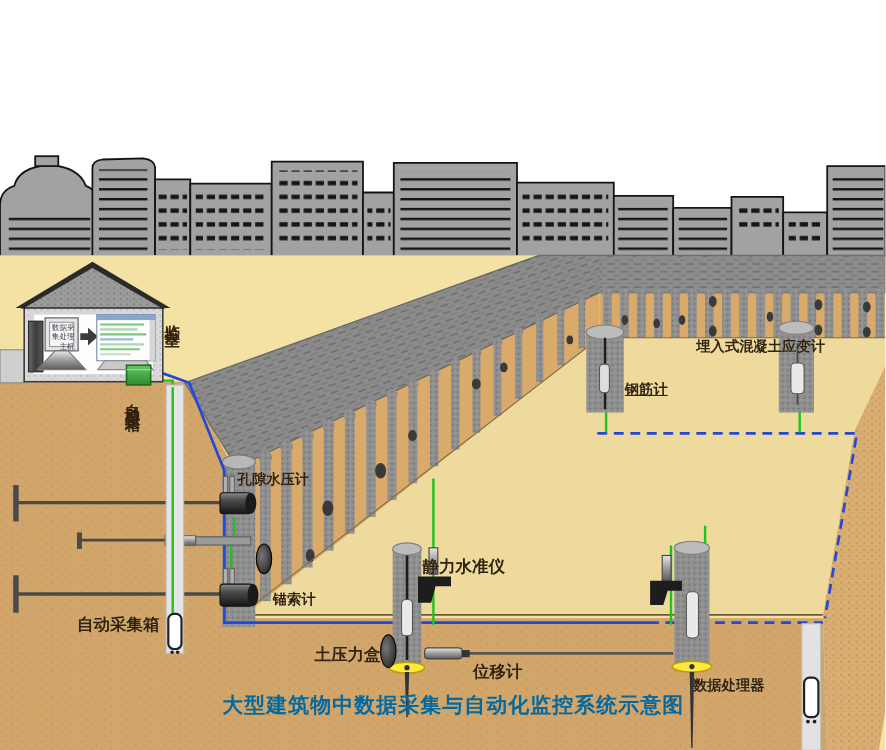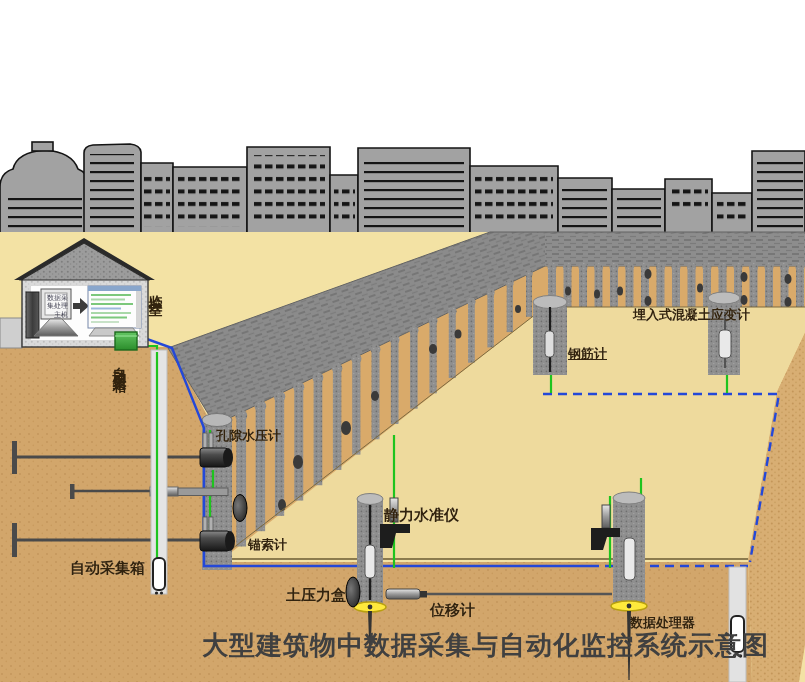--- a/index.html
+++ b/index.html
@@ -6,22 +6,22 @@
   .stage{position:relative;width:805px;height:682px;overflow:hidden;background:#fff;
          font-family:"DejaVu Sans","Liberation Sans",sans-serif;}
   .stage svg{position:absolute;left:0;top:0;}
   .lbl{position:absolute;color:#32230e;font-size:15px;font-weight:600;white-space:nowrap;
        text-shadow:0 0 1px rgba(255,255,255,.25);}
   .lbl.small{font-size:13px;}
   .vlbl{position:absolute;color:#32230e;font-size:14px;font-weight:600;
         writing-mode:vertical-rl;text-orientation:upright;letter-spacing:3px;}
   #watermark{position:absolute;left:126px;top:300px;font-size:47px;letter-spacing:2px;
              color:#8c8c8c;opacity:.55;white-space:nowrap;font-weight:700;z-index:30;}
-  #diagram-title{position:absolute;left:202px;top:628px;font-size:26px;font-weight:bold;
-                 color:#404040;letter-spacing:1px;white-space:nowrap;z-index:20;}
+  #diagram-title{position:absolute;left:202px;top:628px;font-size:19px;font-weight:bold;
+                 color:#0369a1;letter-spacing:1px;white-space:nowrap;z-index:20;}
   #monitor-caption{position:absolute;left:46px;top:294px;width:22px;font-size:7px;
                    line-height:1.2;color:#445;z-index:15;overflow:hidden;text-align:right;}
   .z20{z-index:20;}
 </style>
 </head>
 <body>
 
 <div class="stage">
 
 <svg width="805" height="682" viewBox="0 0 805 682">

